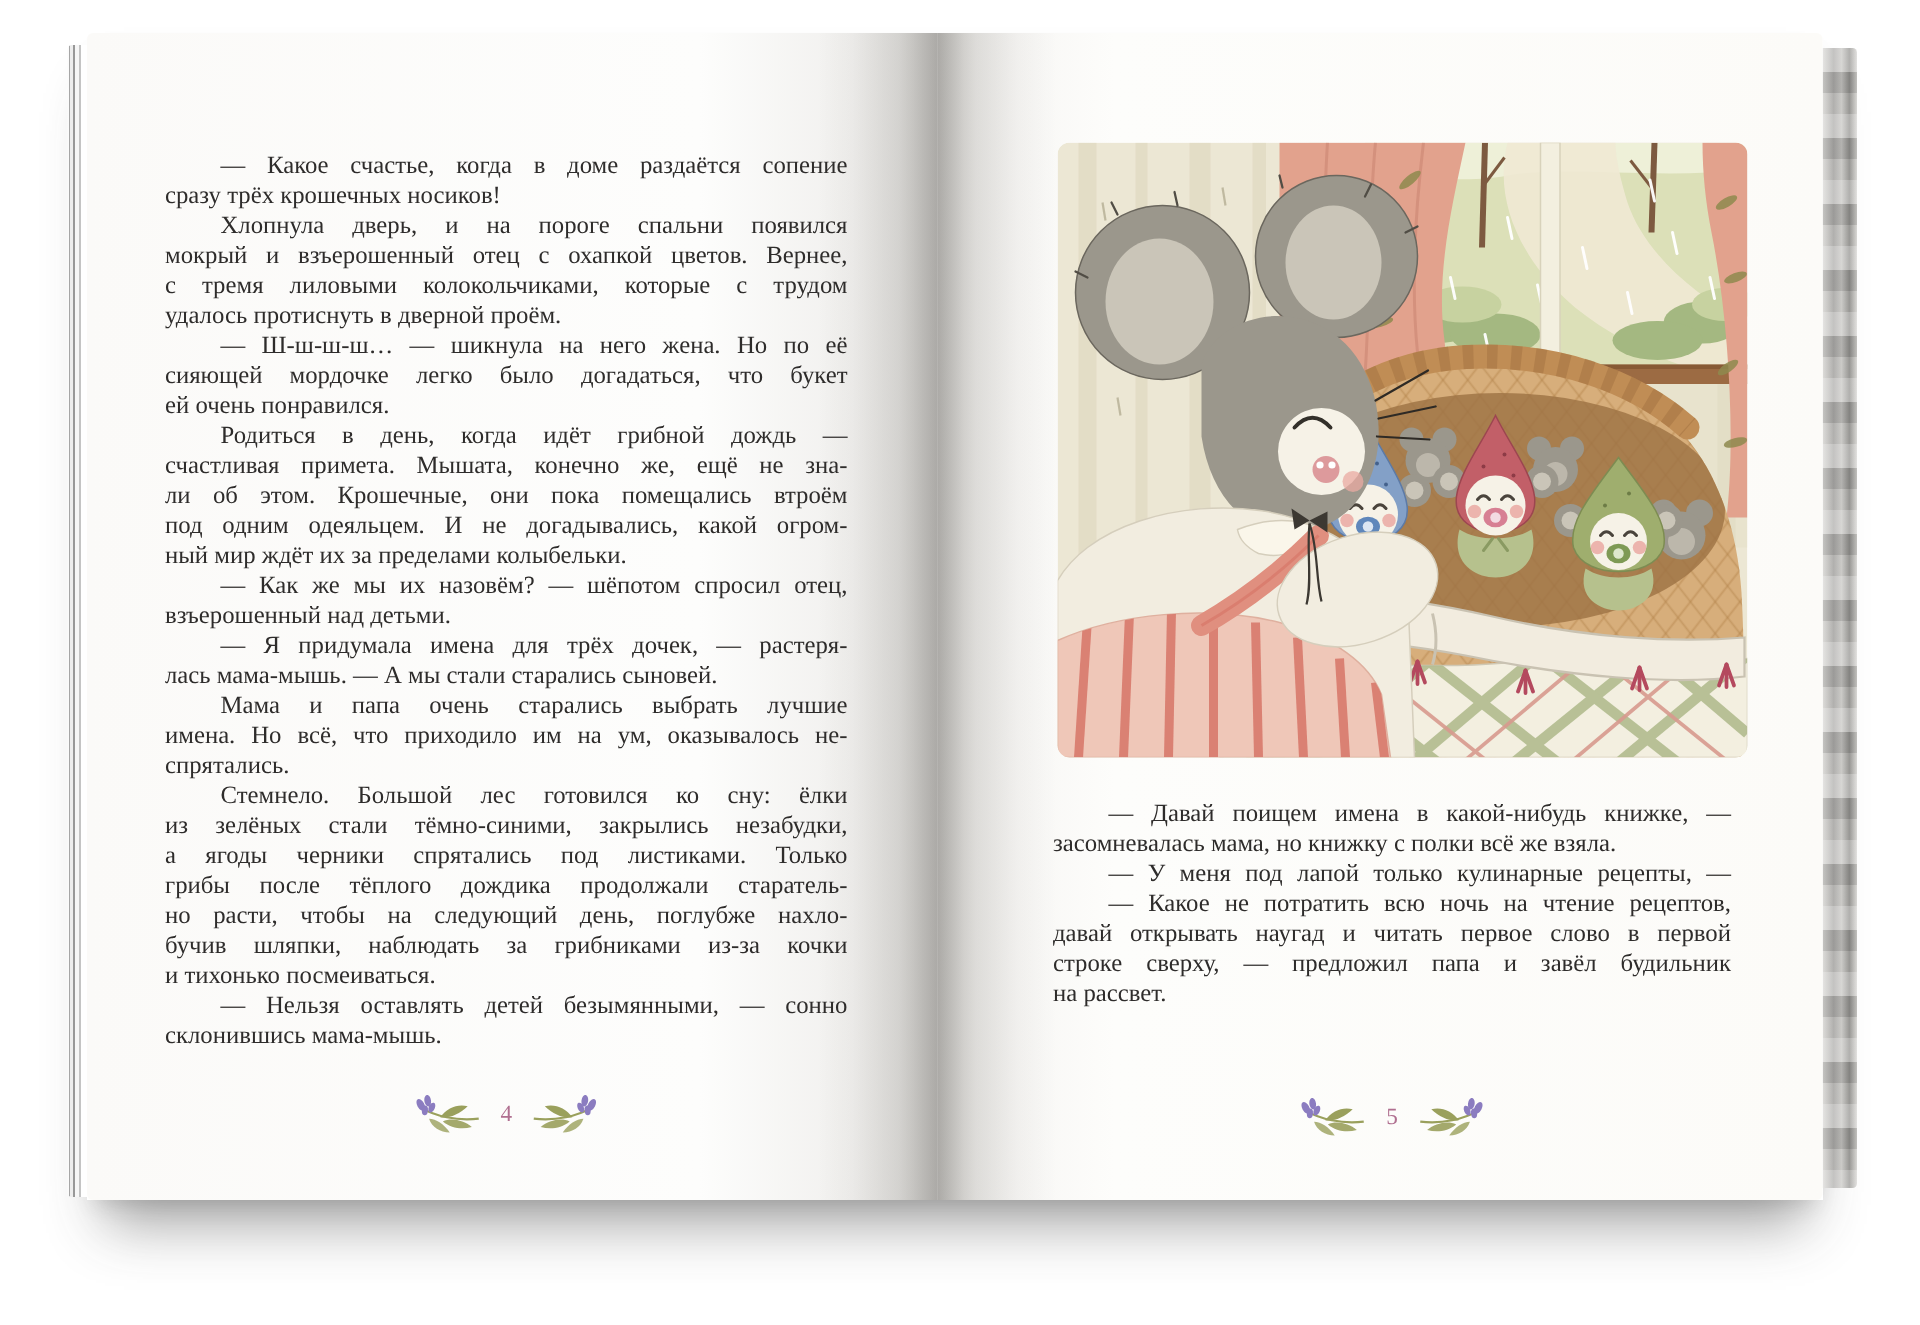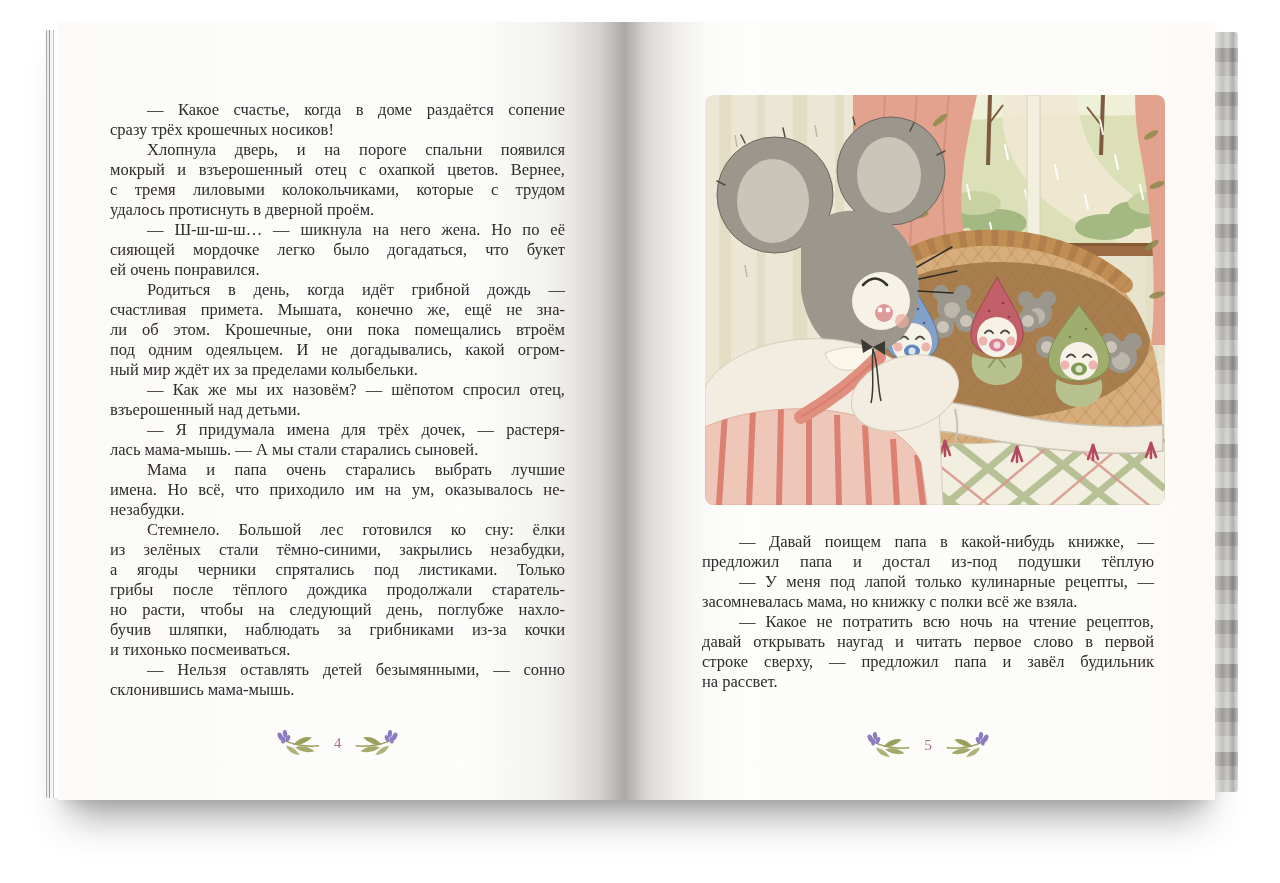--- a/index.html
+++ b/index.html
@@ -58,21 +58,21 @@
           <div class="line">счастливая примета. Мышата, конечно же, ещё не зна-</div>
           <div class="line">ли об этом. Крошечные, они пока помещались втроём</div>
           <div class="line">под одним одеяльцем. И не догадывались, какой огром-</div>
           <div class="line para-end">ный мир ждёт их за пределами колыбельки.</div>
           <div class="line indent">— Как же мы их назовём? — шёпотом спросил отец,</div>
           <div class="line para-end">взъерошенный над детьми.</div>
           <div class="line indent">— Я придумала имена для трёх дочек, — растеря-</div>
           <div class="line para-end">лась мама-мышь. — А мы стали старались сыновей.</div>
           <div class="line indent">Мама и папа очень старались выбрать лучшие</div>
           <div class="line">имена. Но всё, что приходило им на ум, оказывалось не-</div>
-          <div class="line para-end">незабудки.</div>
+          <div class="line para-end">спрятались.</div>
           <div class="line indent">Стемнело. Большой лес готовился ко сну: ёлки</div>
           <div class="line">из зелёных стали тёмно-синими, закрылись незабудки,</div>
           <div class="line">а ягоды черники спрятались под листиками. Только</div>
           <div class="line">грибы после тёплого дождика продолжали старатель-</div>
           <div class="line">но расти, чтобы на следующий день, поглубже нахло-</div>
           <div class="line">бучив шляпки, наблюдать за грибниками из-за кочки</div>
           <div class="line para-end">и тихонько посмеиваться.</div>
           <div class="line indent">— Нельзя оставлять детей безымянными, — сонно</div>
           <div class="line para-end">склонившись мама-мышь.</div>
         </div>
@@ -436,24 +436,23 @@
                 <path d="M168,252 L156,244 L158,258 Z" fill="#3c3832"></path>
                   <path d="M168,252 L180,246 L180,260 Z" fill="#3c3832"></path>
                 <path d="M168,254 C166,274 170,292 166,308" stroke="#3c3832" stroke-width="1.5" fill="none"></path>
                 <path d="M168,254 C174,272 172,290 176,306" stroke="#3c3832" stroke-width="1.5" fill="none"></path>
               </g>
             </g>
           </g>
         </svg>
       </div>
       <div class="textblock right-pg">
-          <div class="line indent">— Давай поищем папа в какой-нибудь книжке, —</div>
-          <div class="line">предложил папа и достал из-под подушки тёплую</div>
+          <div class="line indent">— Давай поищем имена в какой-нибудь книжке, —</div>
+          <div class="line para-end">засомневалась мама, но книжку с полки всё же взяла.</div>
           <div class="line indent">— У меня под лапой только кулинарные рецепты, —</div>
-          <div class="line para-end">засомневалась мама, но книжку с полки всё же взяла.</div>
           <div class="line indent">— Какое не потратить всю ночь на чтение рецептов,</div>
           <div class="line">давай открывать наугад и читать первое слово в первой</div>
           <div class="line">строке сверху, — предложил папа и завёл будильник</div>
           <div class="line para-end">на рассвет.</div>
         </div>
       <div class="pagenum-row right-pg">
         <svg class="sprig" viewBox="0 0 50 28">
           <path d="M6,9 C16,15 32,19 48,17" stroke="var(--c-ornament_leaf,#9aa05c)" stroke-width="1.6" fill="none"></path>
           <path d="M20,16 C25,9 33,6 40,8 C34,14 26,17 20,16 Z" fill="var(--c-ornament_leaf,#9aa05c)"></path>
           <path d="M22,19 C28,24 36,25 43,23 C37,18 28,16 22,19 Z" fill="var(--c-ornament_leaf,#9aa05c)" opacity=".9"></path>

